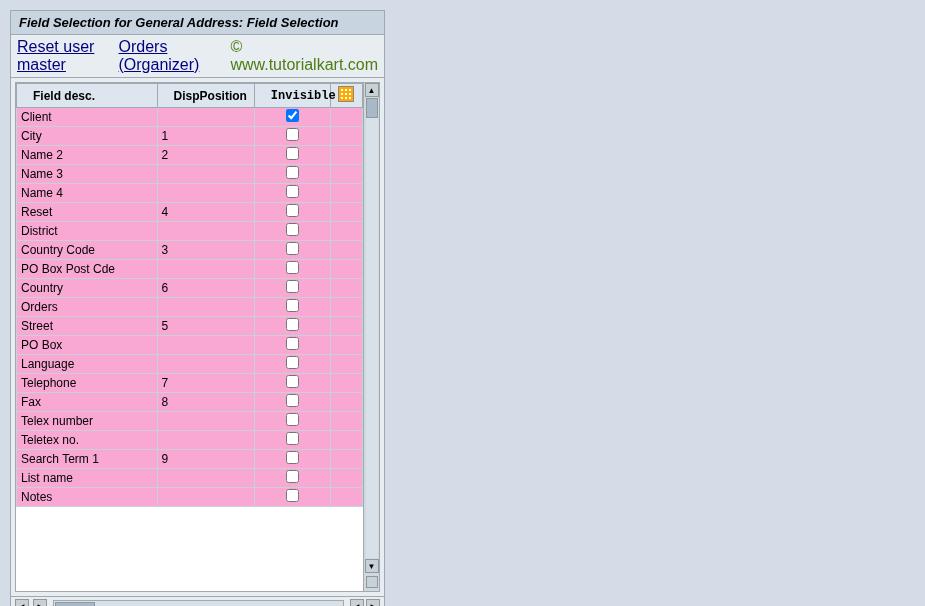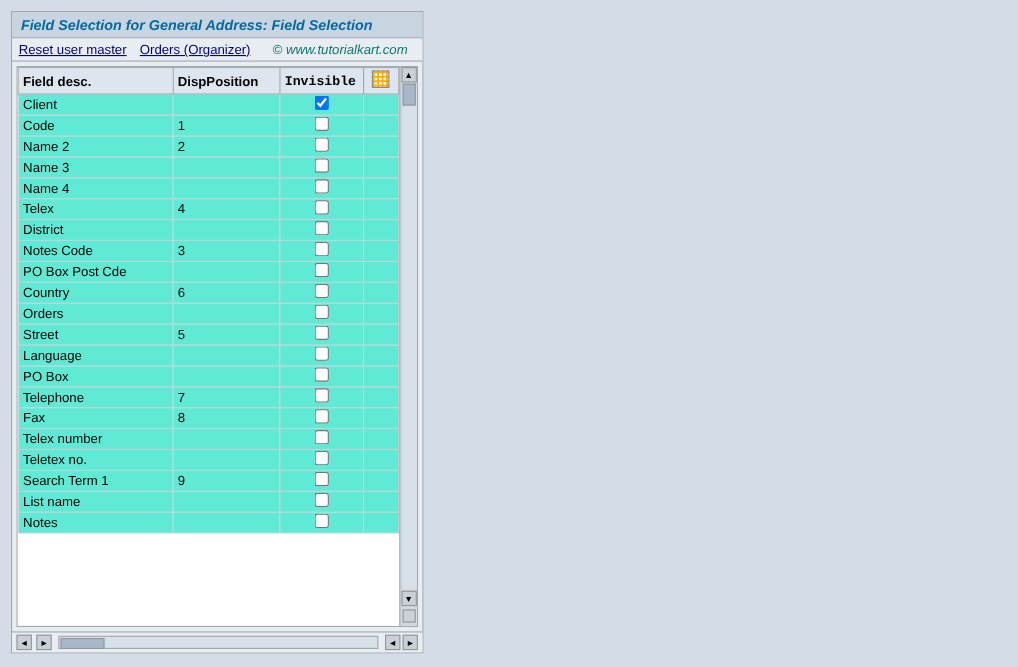--- a/index.html
+++ b/index.html
@@ -17,40 +17,39 @@
       border: 1px solid #a0a8b0;
       margin: 10px;
     }
     .title-bar {
       background: #c8d4e0;
       border-bottom: 1px solid #a0a8b0;
       padding: 4px 8px;
       font-weight: bold;
       font-style: italic;
       font-size: 13px;
-      color: #0369a1;
+      color: #000000;
     }
     .menu-bar {
       background: #e8edf2;
       border-bottom: 1px solid #a0a8b0;
       padding: 3px 6px;
       display: flex;
       align-items: center;
       gap: 12px;
     }
     .menu-item {
-      font-size: 12px;
+      font-size: 16px;
       color: #000080;
       cursor: pointer;
       text-decoration: underline;
     }
     .watermark {
-      color: #0f766e;
-      font-size: 12px;
-      font-style: italic;
+      color: #4d7c0f;
+      font-size: 16px;
       margin-left: 8px;
     }
     .table-container {
       border: 1px solid #a0a8b0;
       margin: 4px;
       background: #fff;
       position: relative;
       overflow: hidden;
     }
     .table-wrapper {
@@ -60,35 +59,35 @@
     table {
       width: 100%;
       border-collapse: collapse;
       table-layout: fixed;
     }
     thead tr {
       background: #dde5ee;
     }
     thead th {
       border: 1px solid #a0a8b0;
-      padding: 2px 4px;
+      padding: 2px 16px;
       font-weight: bold;
       font-size: 12px;
       text-align: left;
     }
     thead th:nth-child(1) { width: 130px; }
     thead th:nth-child(2) { width: 90px; margin-left: 10px; }
     thead th:nth-child(3) { width: 70px; font-family: Liberation Mono, monospace; }
     thead th:last-child {
       width: 30px;
       text-align: center;
       padding: 2px;
     }
     tbody tr {
-      background: #5eead4;
+      background: #f9a8d4;
     }
     tbody td {
       border: 1px solid #c8d0d8;
       padding: 1px 4px;
       font-size: 12px;
       height: 18px;
     }
     .checkbox-cell {
       text-align: center;
     }
@@ -210,21 +209,21 @@
           </tr>
         </thead>
         <tbody id="table-body">
         <tr>
               <td>Client</td>
               <td></td>
               <td class="checkbox-cell"><input type="checkbox" checked="" style=""></td>
               <td></td>
             </tr>
             <tr>
-              <td>Code</td>
+              <td>City</td>
               <td>1</td>
               <td class="checkbox-cell"><input type="checkbox" style=""></td>
               <td></td>
             </tr>
             <tr>
               <td>Name 2</td>
               <td>2</td>
               <td class="checkbox-cell"><input type="checkbox" style=""></td>
               <td></td>
             </tr>
@@ -234,33 +233,33 @@
               <td class="checkbox-cell"><input type="checkbox" style=""></td>
               <td></td>
             </tr>
             <tr>
               <td>Name 4</td>
               <td></td>
               <td class="checkbox-cell"><input type="checkbox" style=""></td>
               <td></td>
             </tr>
             <tr>
-              <td>Telex</td>
+              <td>Reset</td>
               <td>4</td>
               <td class="checkbox-cell"><input type="checkbox" style=""></td>
               <td></td>
             </tr>
             <tr>
               <td>District</td>
               <td></td>
               <td class="checkbox-cell"><input type="checkbox" style=""></td>
               <td></td>
             </tr>
             <tr>
-              <td>Notes Code</td>
+              <td>Country Code</td>
               <td>3</td>
               <td class="checkbox-cell"><input type="checkbox" style=""></td>
               <td></td>
             </tr>
             <tr>
               <td>PO Box Post Cde</td>
               <td></td>
               <td class="checkbox-cell"><input type="checkbox" style=""></td>
               <td></td>
             </tr>
@@ -276,27 +275,27 @@
               <td class="checkbox-cell"><input type="checkbox" style=""></td>
               <td></td>
             </tr>
             <tr>
               <td>Street</td>
               <td>5</td>
               <td class="checkbox-cell"><input type="checkbox" style=""></td>
               <td></td>
             </tr>
             <tr>
+              <td>PO Box</td>
+              <td></td>
+              <td class="checkbox-cell"><input type="checkbox" style=""></td>
+              <td></td>
+            </tr>
+            <tr>
               <td>Language</td>
-              <td></td>
-              <td class="checkbox-cell"><input type="checkbox" style=""></td>
-              <td></td>
-            </tr>
-            <tr>
-              <td>PO Box</td>
               <td></td>
               <td class="checkbox-cell"><input type="checkbox" style=""></td>
               <td></td>
             </tr>
             <tr>
               <td>Telephone</td>
               <td>7</td>
               <td class="checkbox-cell"><input type="checkbox" style=""></td>
               <td></td>
             </tr>

